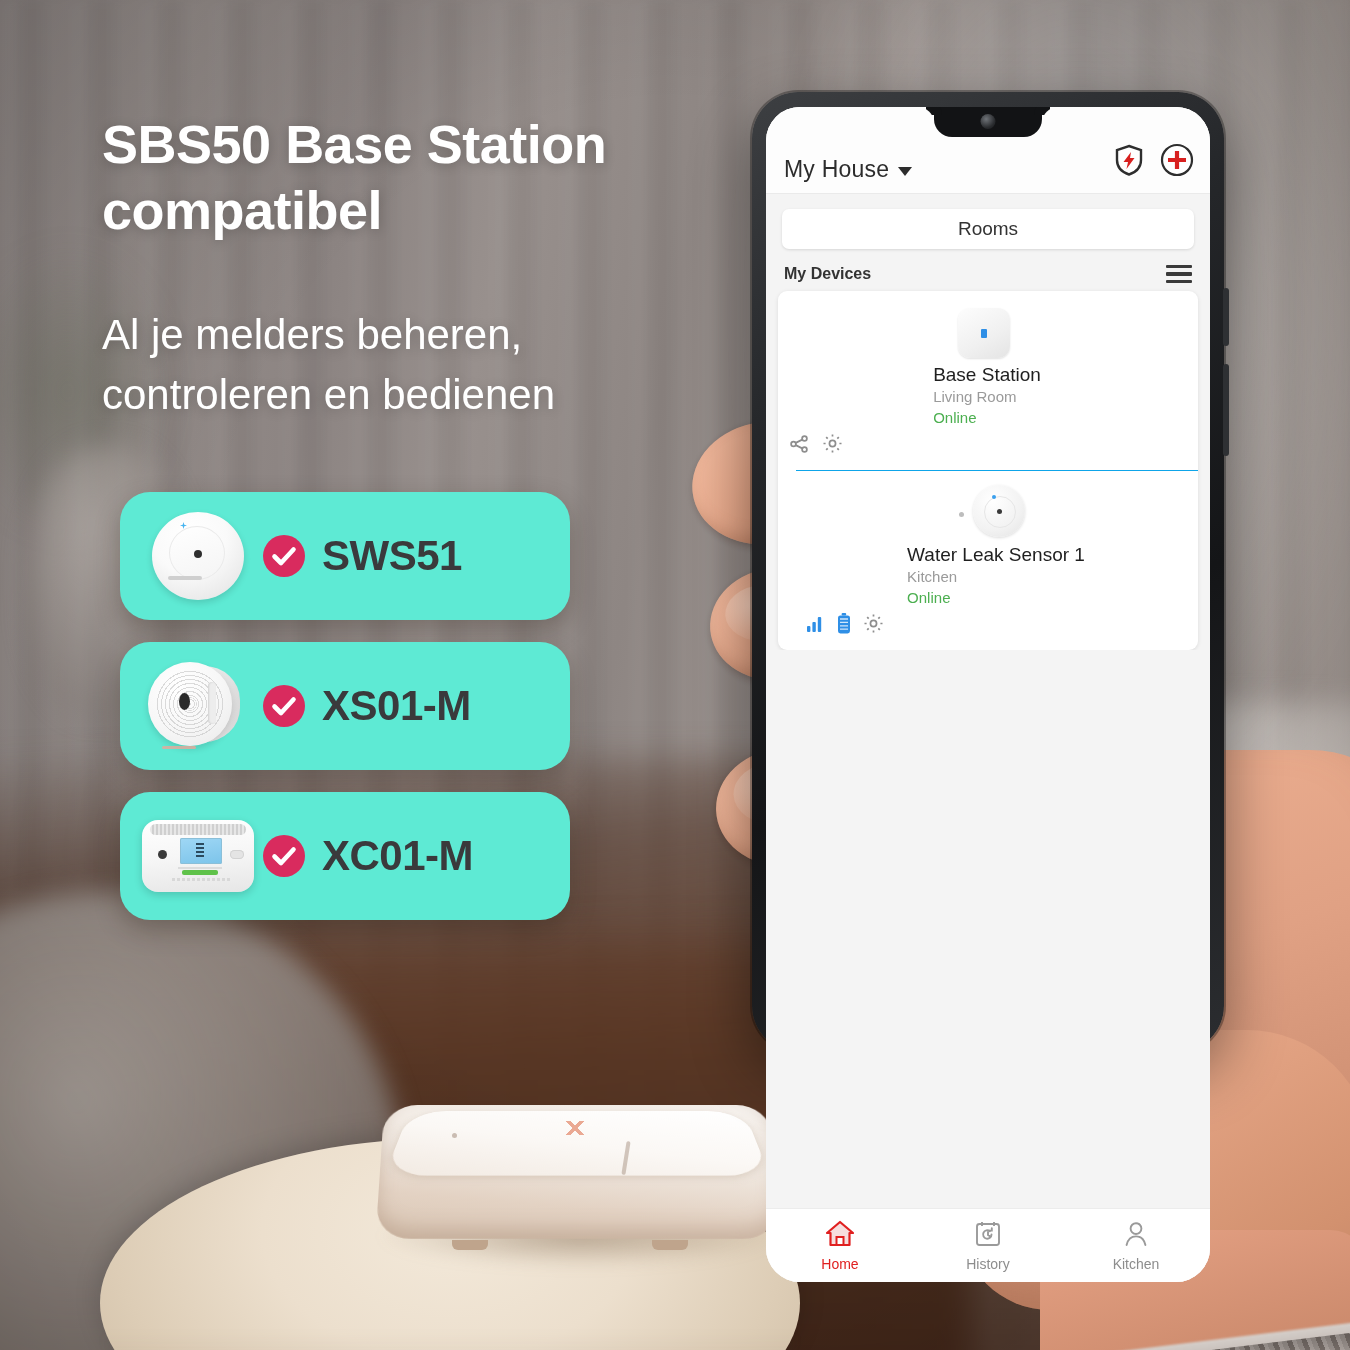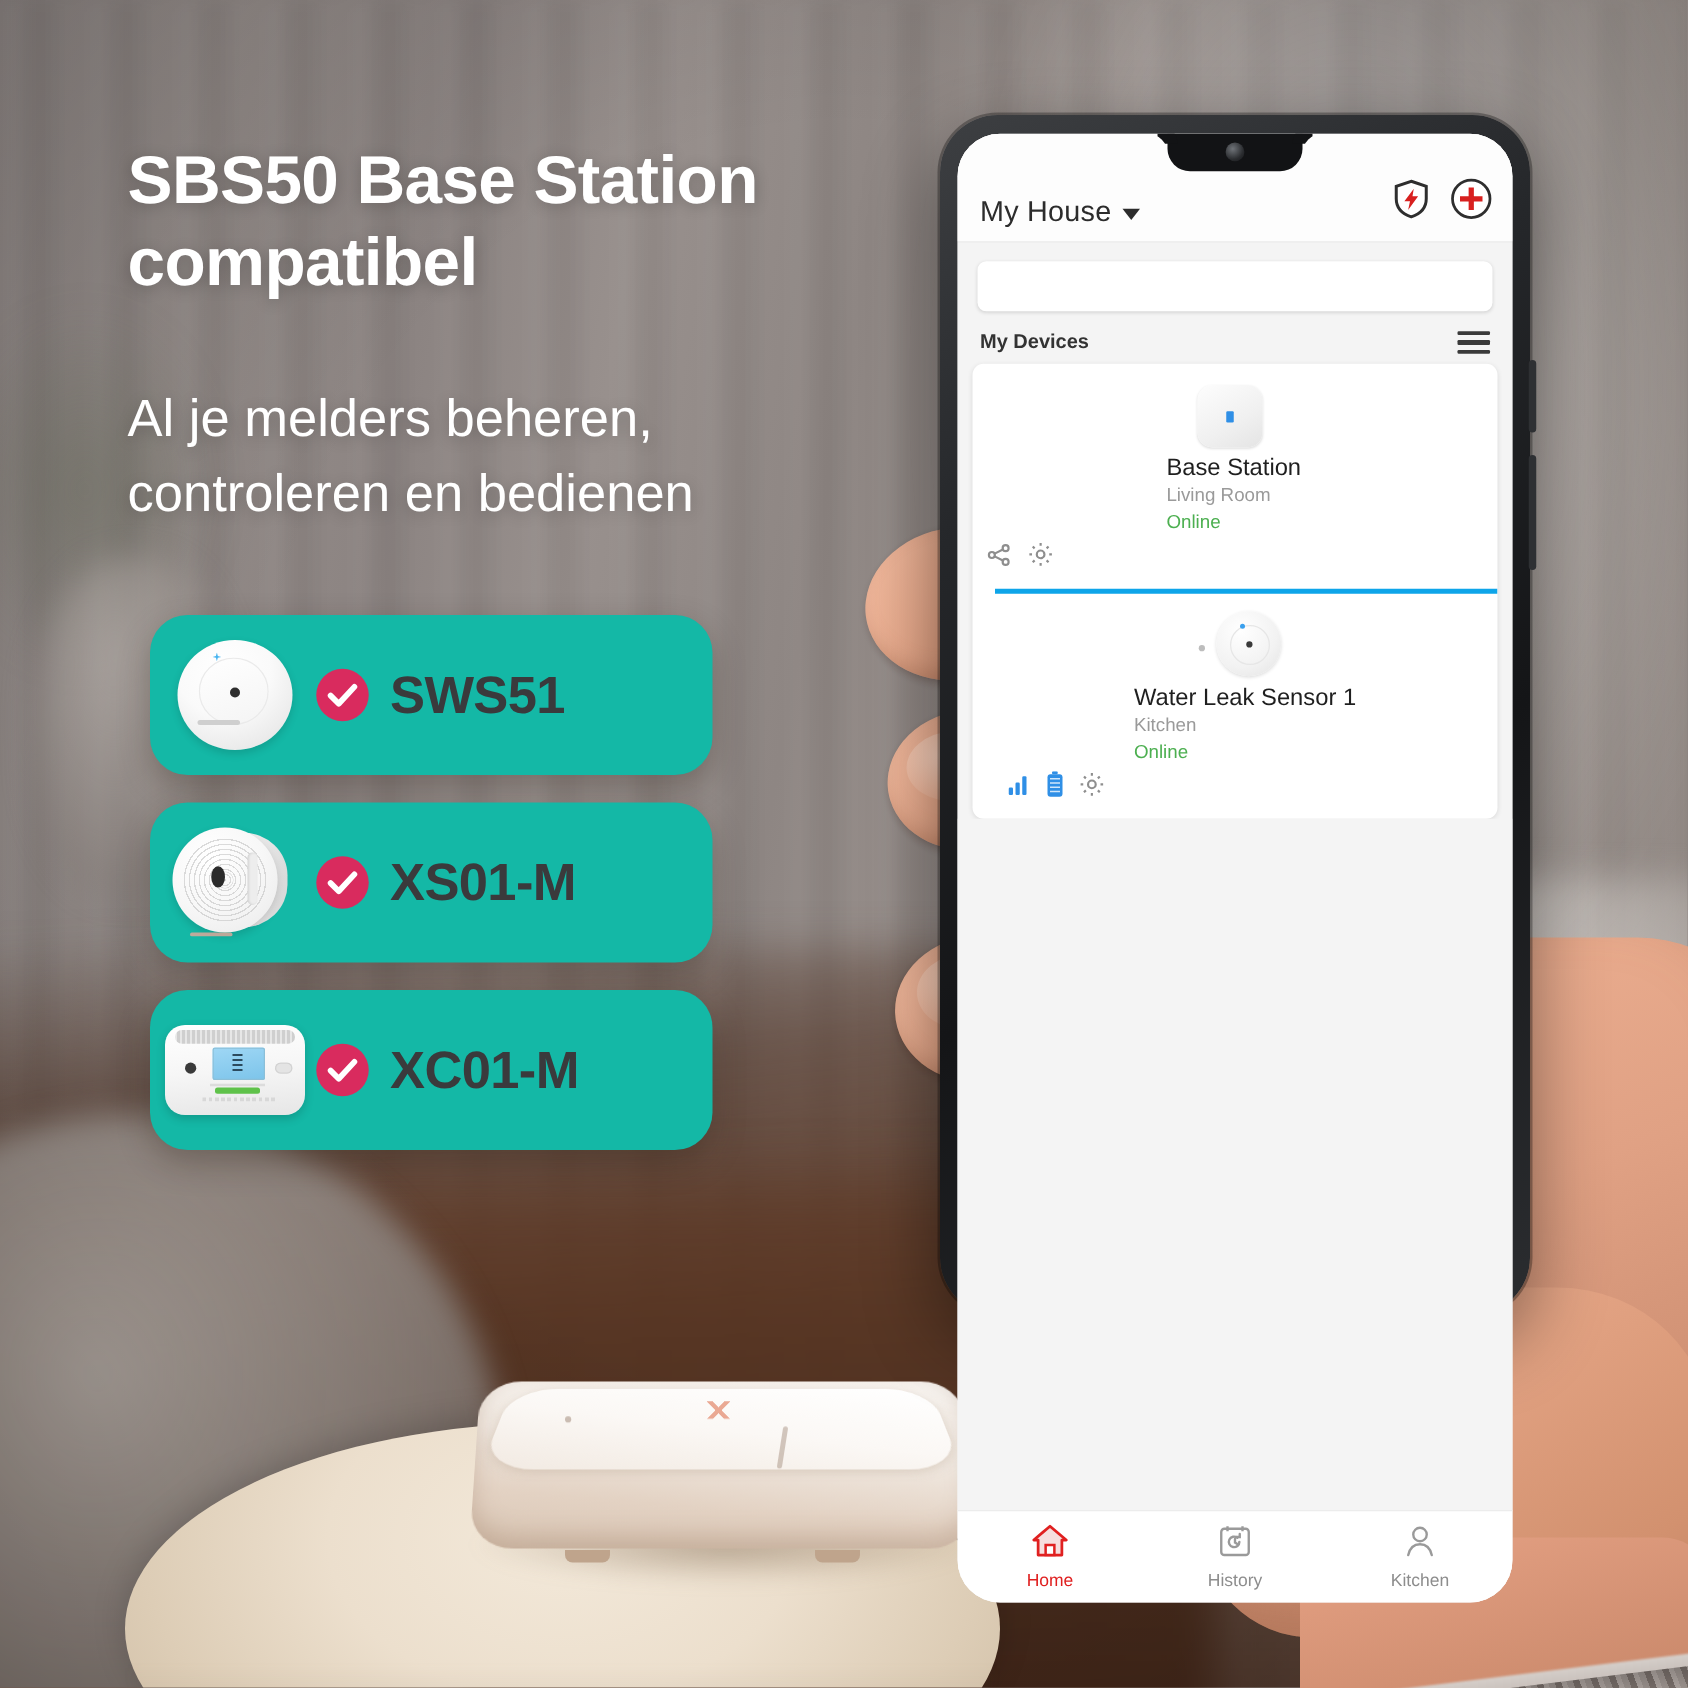--- a/index.html
+++ b/index.html
@@ -247,21 +247,21 @@
   .tab.active { background:#cc0011; color:#fff; border-radius:7px; }
 
   .section-row { display:flex; margin:16px 18px 8px 18px; }
   .section-title { font-size:16px; font-weight:bold; color:#333; }
   .hamburger { margin-left:auto; display:flex; flex-direction:column; gap:4px;}
   .hamburger span { display:block; width:26px; height:3.4px; background:#3a3a3a; border-radius:1px;}
 
   .card { margin:0 12px; background:#fff; border-radius:9px;
           box-shadow:0 1px 4px rgba(0,0,0,.10); overflow:hidden; }
   .dev-row { display:flex; align-items:center; padding:11px 12px 11px 10px; position:relative;flex-direction:column; }
-  .dev-row + .dev-row { border-top:4px solid #0ea5e9;margin-left:18px; }
+  .dev-row + .dev-row { border-top:1px solid #0ea5e9;margin-left:18px; }
   .dev-thumb { width:62px; height:62px; flex:none; position:relative; margin-right:8px;}
 
   .thumb-base {
     position:absolute; left:6px; top:6px; width:52px; height:50px;
     border-radius:12px;
     background:linear-gradient(150deg,#fdfdfd,#f0f0f0 60%,#e4e4e4);
     box-shadow:0 1px 2px rgba(0,0,0,.12);
   }
   .thumb-base::after {
     content:""; position:absolute; left:23px; top:21px; width:6px; height:9px;
@@ -308,22 +308,22 @@
   }
   .headline .thin { font-weight:bold; }
   .subline {
     position:absolute; left:102px; top:305px; width:660px;
     color:#fff; font-size:42px; line-height:1.42;
     text-shadow:0 2px 12px rgba(0,0,0,.22);
   }
 
   .pill-list { position:absolute; left:120px; top:492px; width:450px; }
   .pill {
-    height:128px; background:#14b8a6; border-radius:30px;
-    display:flex; align-items:center; padding:0 8px;
+    height:128px; background:#5eead4; border-radius:30px;
+    display:flex; align-items:center; padding:0 18px;
     box-shadow:0 10px 26px rgba(40,25,18,.30);
     margin-bottom:22px;
   }
   .pill-img { width:118px; height:108px; flex:none; position:relative; margin-right:6px; }
   .pill-check { width:44px; height:44px; flex:none; margin-right:16px; }
   .pill-label { font-size:42px; font-weight:bold; color:#3a3a3c; letter-spacing:-.5px; }
 
   
   .sws51 {
     position:absolute; left:14px; top:10px; width:92px; height:88px;
@@ -464,20 +464,21 @@
           <span>
             <svg width="34" height="34" viewBox="0 0 34 34">
               <circle cx="17" cy="17" r="15" fill="#fff" stroke="#2e2e2e" stroke-width="2.2"></circle>
               <path d="M17 8 V26 M8 17 H26" stroke="#d8201f" stroke-width="4.2" stroke-linecap="butt"></path>
             </svg>
           </span>
         </div>
       </div>
 
       <div class="tabs">
+        <div class="tab">Rooms</div>
       </div>
 
       <div class="section-row">
         <span class="section-title">My Devices</span>
         <span class="hamburger">
           <span></span>
             <span></span>
             <span></span>
         </span>
       </div>

